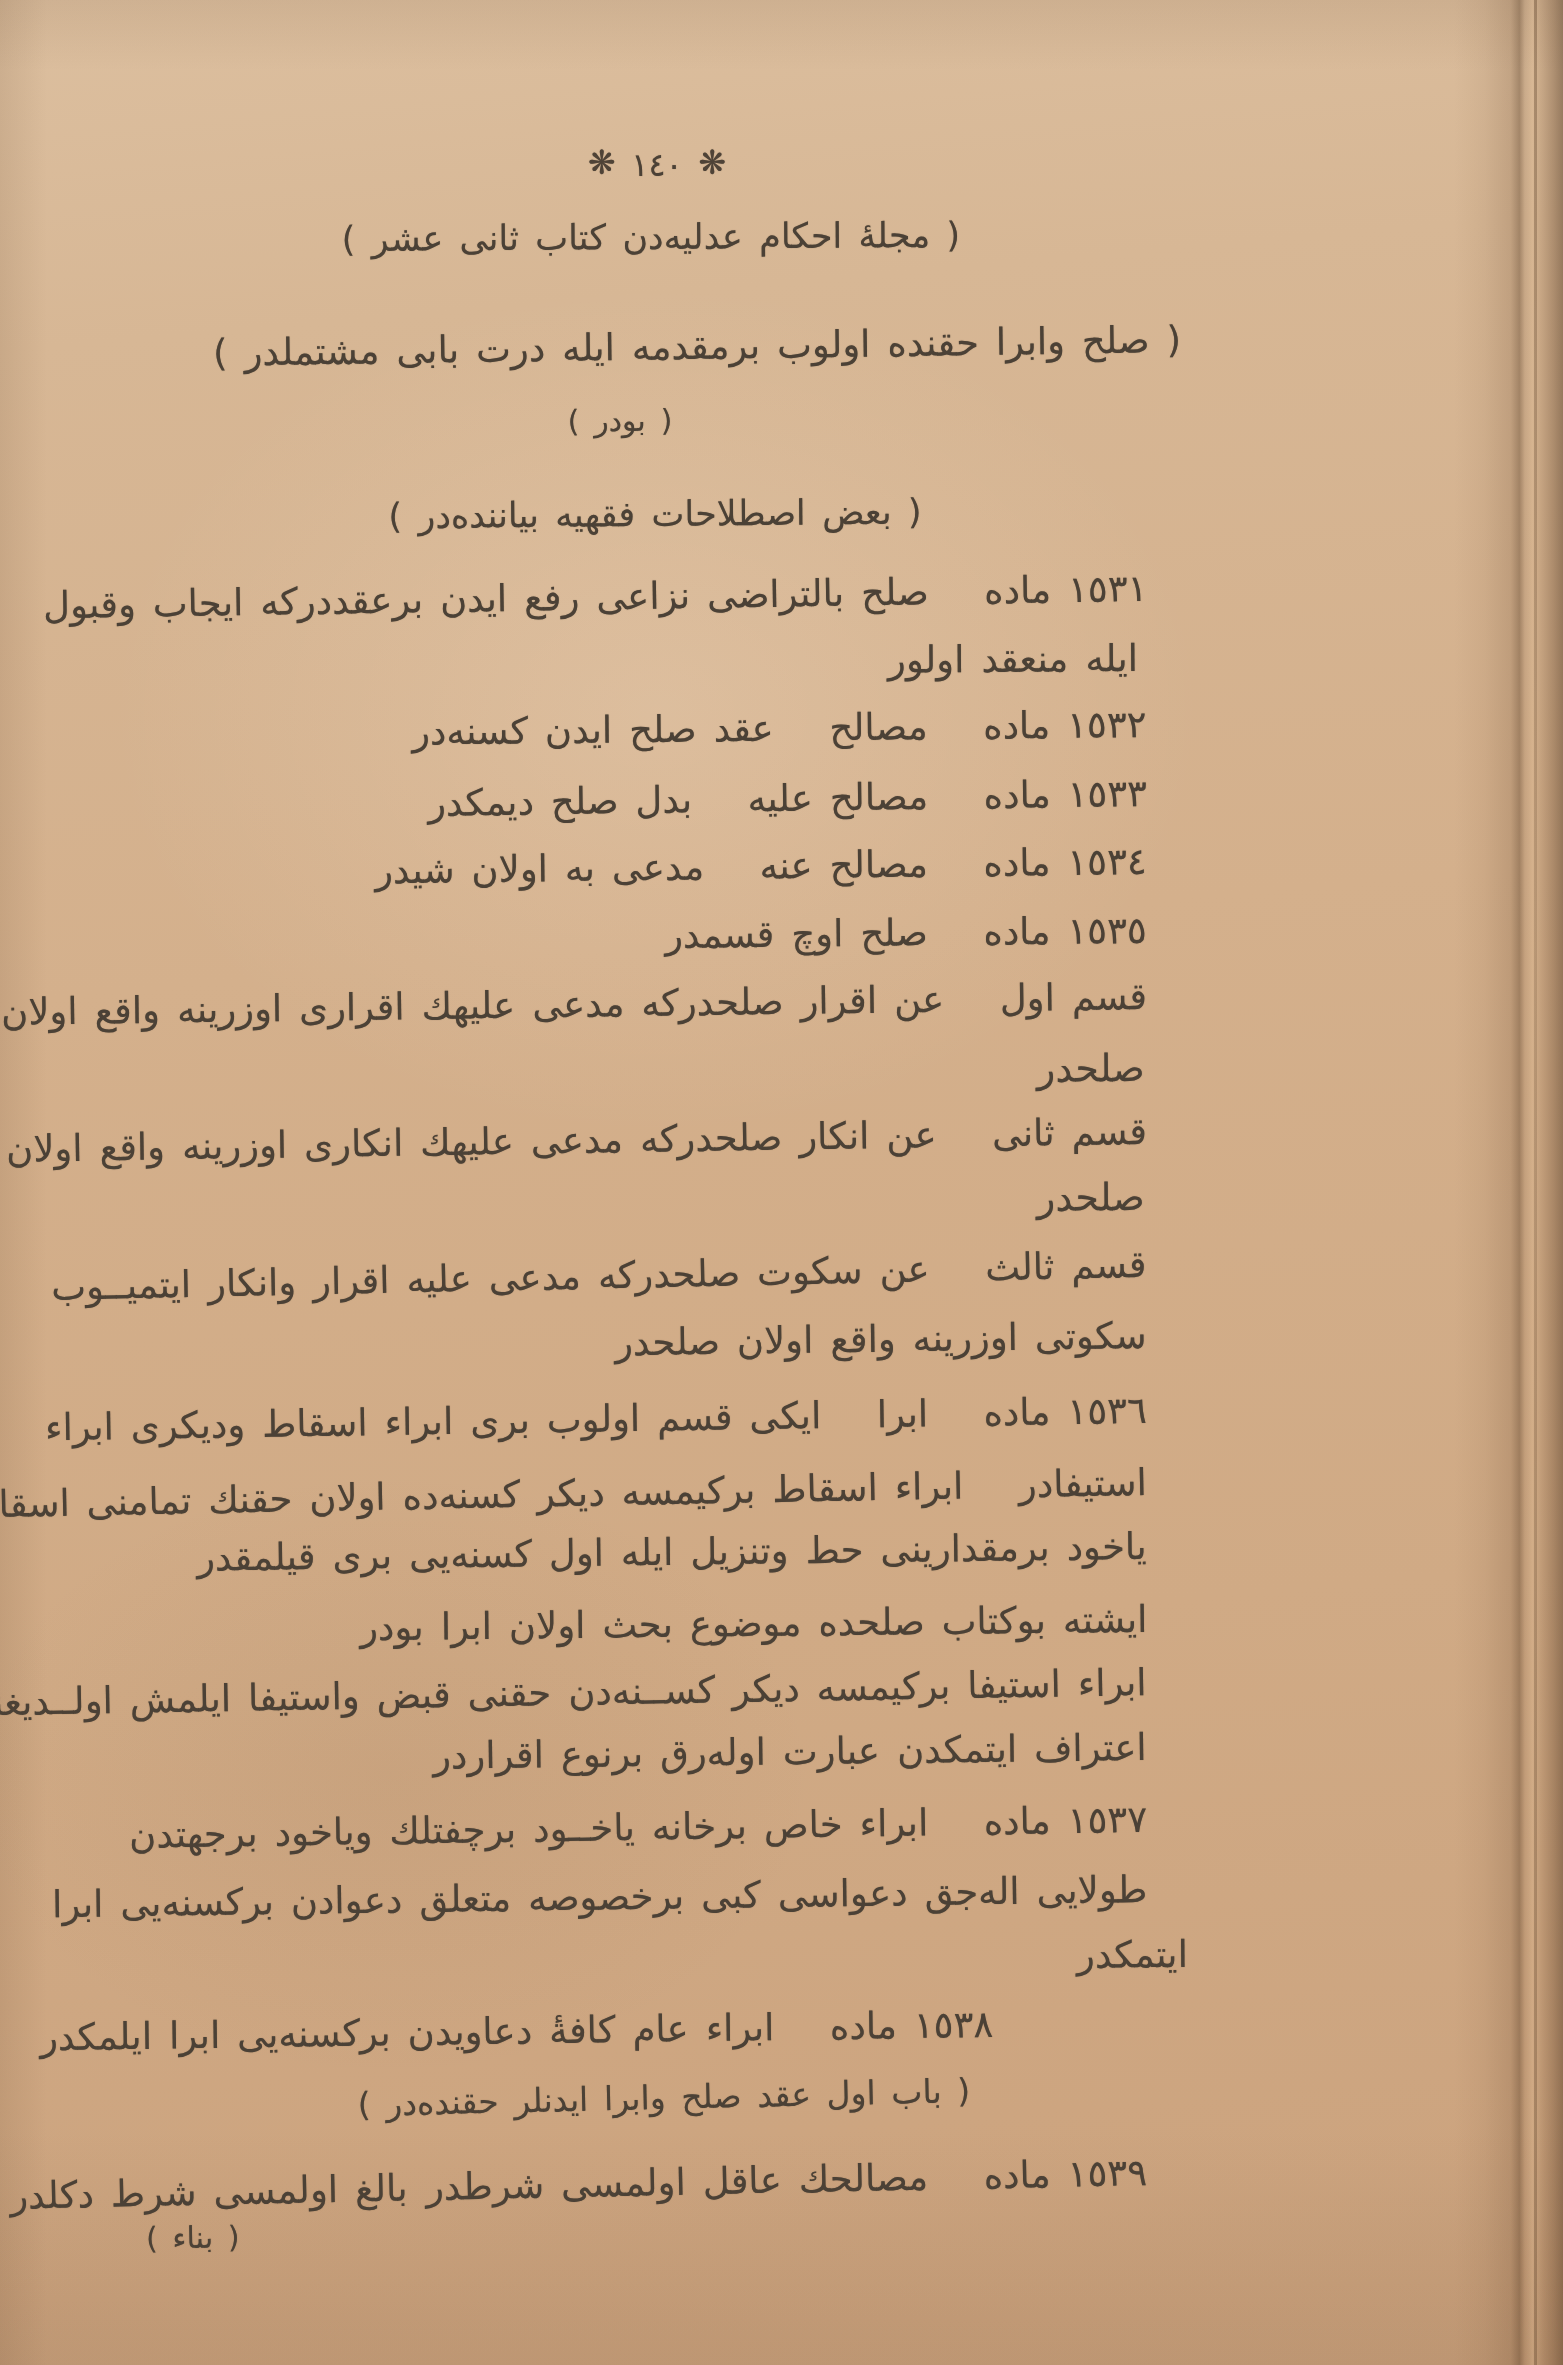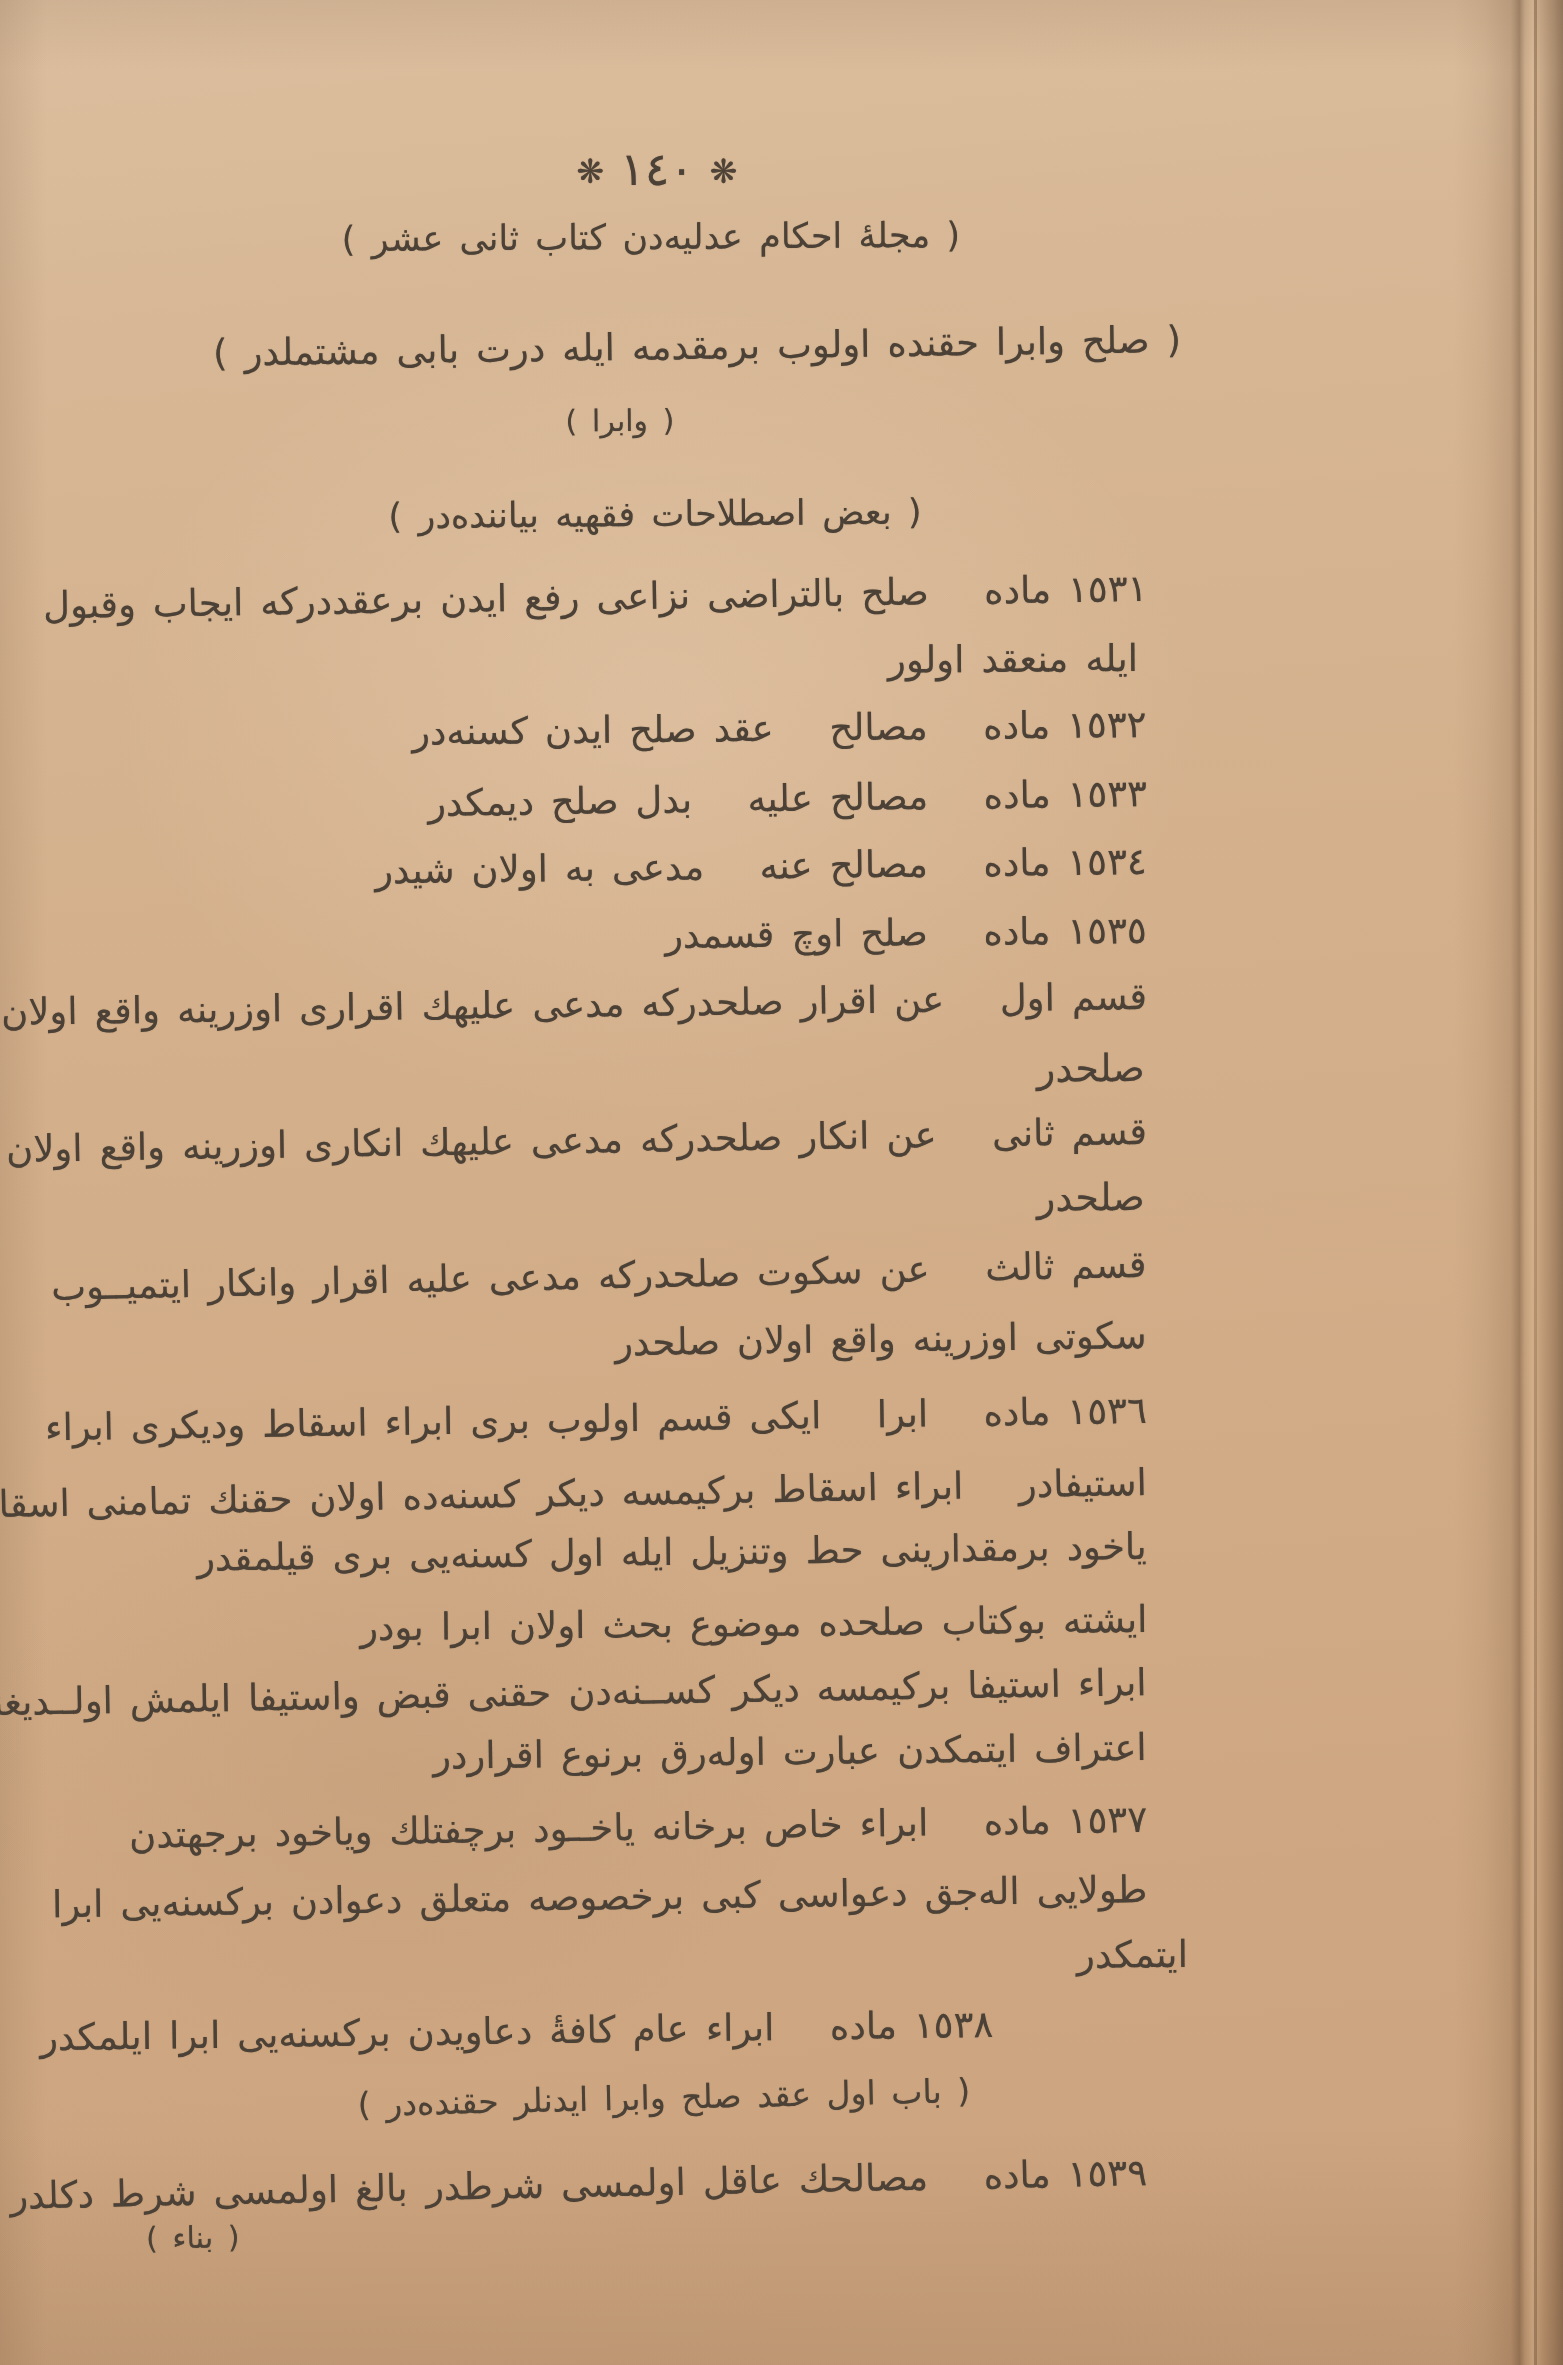--- a/index.html
+++ b/index.html
@@ -41,37 +41,37 @@
     color:#4b4136;
     font-family:"DejaVu Sans",sans-serif;
     font-size:37px;line-height:1.25;
     word-spacing:5.2px;
     text-shadow:0 0 0.9px rgba(70,58,44,0.55);
   }
   .r{right:416px;transform-origin:100% 50%;}
   .c{transform:translateX(-50%);}
   .head-orn{letter-spacing:0;}
   .orn{font-size:33px;position:relative;top:-1.7px;color:#4f4337;}
-  .pgnum{font-size:46px;margin:0 15.7px;font-family:Liberation Serif, serif;}
+  .pgnum{font-size:32px;margin:0 15.7px;}
   .small{font-size:30px;}
 </style>
 </head>
 <body>
 
 <div class="paper"></div>
 <div class="gutter"></div>
 <div class="edge-line"></div>
 
 <div class="ln c head-orn" style="left:657px;top:141px;">
   <span class="orn">❋</span><span class="pgnum">١٤٠</span><span class="orn">❋</span>
 </div>
 
 <div class="ln c" style="left:651px;top:216px;font-size:35px;transform:translateX(-50%) rotate(-0.4deg);">( مجلهٔ احكام عدليه‌دن كتاب ثانى عشر )</div>
 <div class="ln c" style="left:697px;top:324px;font-size:37px;transform:translateX(-50%) rotate(-0.8deg);">( صلح وابرا حقنده اولوب برمقدمه ايله درت بابى مشتملدر )</div>
-<div class="ln c small" style="left:620px;top:402px;transform:translateX(-50%) rotate(-0.5deg);">( وابرا )</div>
+<div class="ln c small" style="left:620px;top:402px;transform:translateX(-50%) rotate(-0.5deg);">( بودر )</div>
 <div class="ln c" style="left:655px;top:493px;font-size:35px;transform:translateX(-50%) rotate(-0.5deg);">( بعض اصطلاحات فقهيه بياننده‌در )</div>
 
 <div class="ln r" style="top:566px;transform:rotate(-0.9deg);">١٥٣١ ماده  صلح بالتراضى نزاعى رفع ايدن برعقددركه ايجاب وقبول</div>
 <div class="ln r" style="top:636px;right:425px;transform:rotate(-0.4deg);">ايله منعقد اولور</div>
 <div class="ln r" style="top:702px;transform:rotate(-0.6deg);">١٥٣٢ ماده  مصالح  عقد صلح ايدن كسنه‌در</div>
 <div class="ln r" style="top:771px;transform:rotate(-0.8deg);">١٥٣٣ ماده  مصالح عليه  بدل صلح ديمكدر</div>
 <div class="ln r" style="top:839px;transform:rotate(-0.7deg);">١٥٣٤ ماده  مصالح عنه  مدعى به اولان شيدر</div>
 <div class="ln r" style="top:908px;transform:rotate(-0.6deg);">١٥٣٥ ماده  صلح اوچ قسمدر</div>
 
 <div class="ln r" style="top:974px;transform:rotate(-0.8deg);">قسم اول  عن اقرار صلحدركه مدعى عليهك اقرارى اوزرينه واقع اولان</div>

